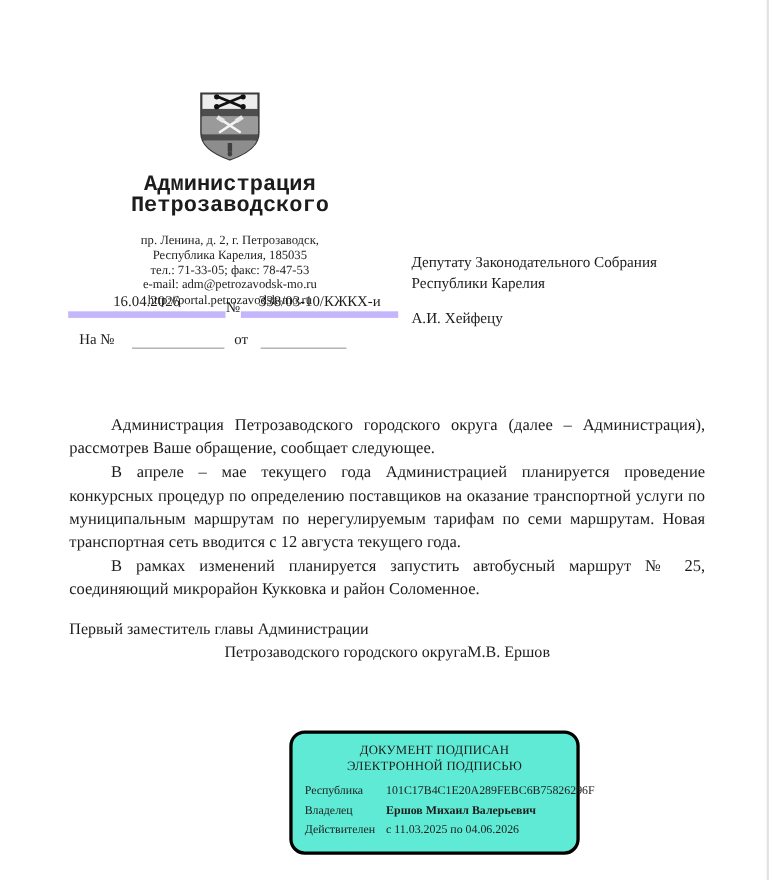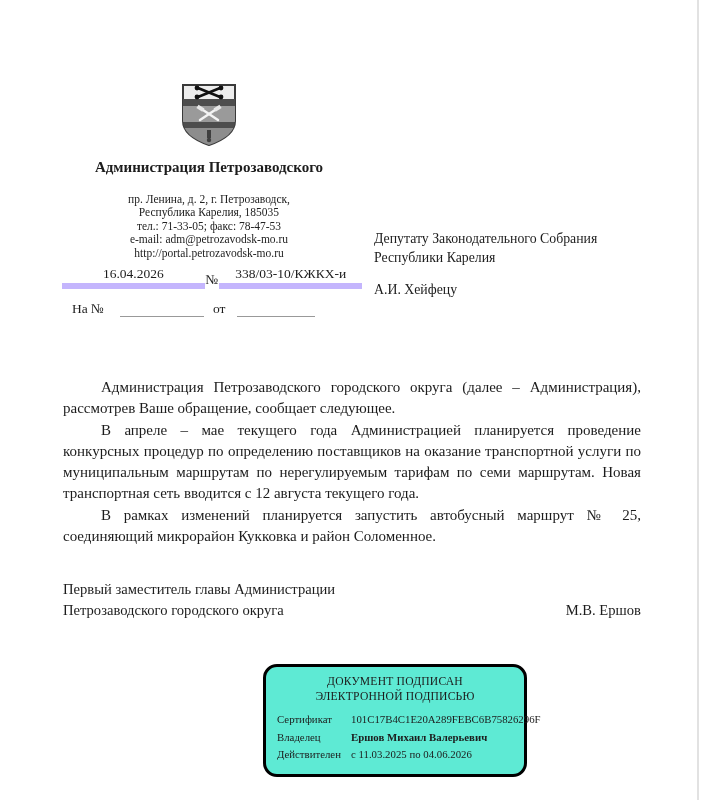--- a/index.html
+++ b/index.html
@@ -22,23 +22,24 @@
   
   .letterhead {
     position: absolute;
     left: 58px; top: 82px;
     width: 302px;
     text-align: center;
   }
   .crest { display: inline-block; }
   .org-name {
     margin-top: 6px;
-    font-size: 15px;
+    font-size: 20px;
     font-weight: bold;
     line-height: 19px;
+    font-family: Liberation Mono, monospace;
   }
   .address {
     margin-top: 16px;
     font-size: 11.5px;
     line-height: 13.4px;
     color: #222;
   }
 
   
   .date-row {
@@ -91,26 +92,26 @@
     width: 578px;
     font-size: 15px;
     line-height: 21.3px;
     text-align: justify;
   }
   .body-text p { margin: 0; text-indent: 38px; }
 
   
   .signature {
     position: absolute;
-    left: 63px; top: 579px;
+    left: 63px; top: 562px;
     width: 578px;
     font-size: 14.6px;
     line-height: 21px;
   }
-  .sig-row2 { display: flex; justify-content: space-between; }
+  .sig-row2 { display: flex; justify-content: center; }
 
   
   .stamp {
     position: absolute;
     left: 263px; top: 664px;
     width: 236px;
     border: 3.5px solid #000;
     border-radius: 14px;
     padding: 8px 11px 10px 11px;
     background: #5eead4;
@@ -214,21 +215,21 @@
     </div>
   </div>
 
   <div class="stamp">
     <div class="stamp-title">
       <div>ДОКУМЕНТ ПОДПИСАН</div>
       <div>ЭЛЕКТРОННОЙ ПОДПИСЬЮ</div>
     </div>
     <div class="stamp-rows">
       <div class="stamp-row">
-        <span class="stamp-label">Сертификат</span>
+        <span class="stamp-label">Республика</span>
         <span>101C17B4C1E20A289FEBC6B75826296F</span>
       </div>
       <div class="stamp-row">
         <span class="stamp-label">Владелец</span>
         <span class="stamp-owner-value">Ершов Михаил Валерьевич</span>
       </div>
       <div class="stamp-row">
         <span class="stamp-label">Действителен</span>
         <span>с 11.03.2025 по 04.06.2026</span>
       </div>

